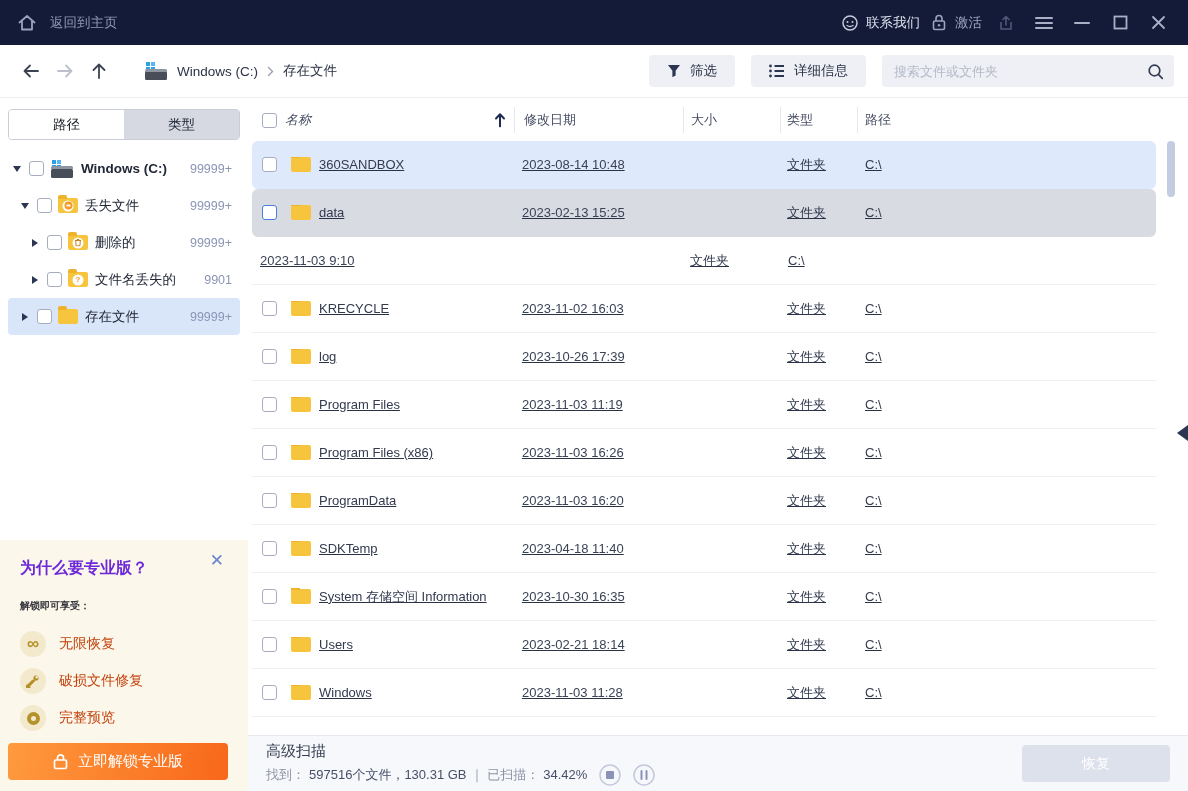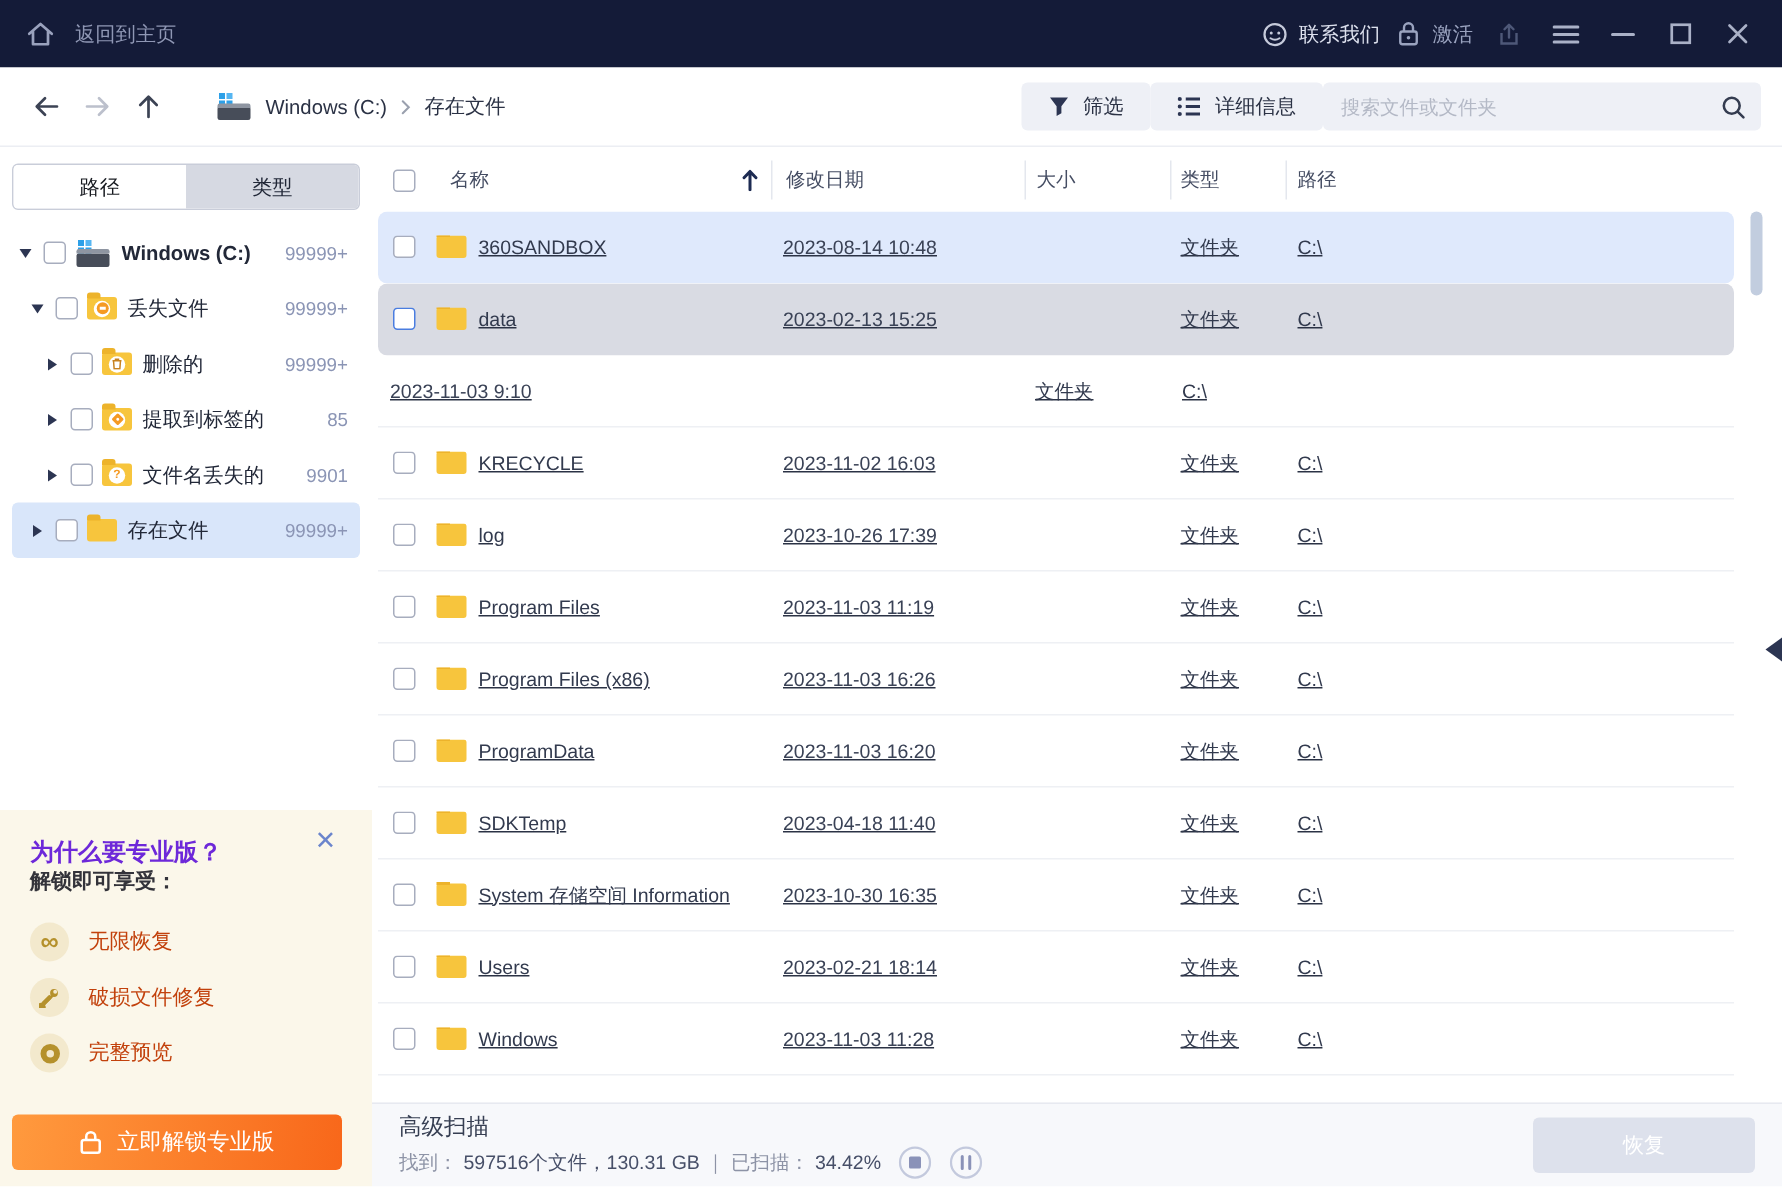--- a/index.html
+++ b/index.html
@@ -27,21 +27,21 @@
 
   
   .toolbar {
     position:absolute; top:45px; left:0; right:0; height:53px;
     background:#fff; border-bottom:1px solid #eceef3;
     display:flex; align-items:center; padding:0 14px;
   }
   .navbtn { width:34px; height:34px; display:flex; align-items:center; justify-content:center; cursor:pointer; border-radius:4px; }
   .breadcrumb { display:flex; align-items:center; gap:9px; margin-left:28px; font-size:13.5px; color:#2b3245; }
   .crumb { cursor:pointer; }
-  .toolbar-right { margin-left:auto; display:flex; }
+  .toolbar-right { margin-left:auto; display:flex; gap:16px; }
   .tool-btn {
     height:32px; padding:0 18px; background:#eef0f6; border-radius:4px;
     display:flex; align-items:center; gap:9px; font-size:13.5px; color:#2b3245; cursor:pointer;
   }
   .searchbox {
     width:292px; height:32px; background:#eef0f6; border-radius:4px;
     display:flex; align-items:center; padding:0 10px 0 12px;
   }
   .searchbox input {
     flex:1; border:none; outline:none; background:transparent;
@@ -82,41 +82,41 @@
   .badge-minus { width:8px; height:8px; border-radius:50%; background:#f59a23; position:relative; }
   .badge-minus::before { content:""; position:absolute; left:2px; top:3.25px; width:4px; height:1.5px; background:#fff; }
   .badge-q { color:#f59a23; font-size:8px; font-weight:bold; line-height:1; }
   .badge-tag { width:6px; height:6px; background:#f59a23; transform:rotate(45deg); border-radius:1px; position:relative; }
   .badge-tag::before { content:""; position:absolute; left:1.5px; top:1.5px; width:2px; height:2px; border-radius:50%; background:#fff; }
 
   
   .promo { position:absolute; left:0; bottom:0; width:248px; height:251px; background:#fbf7ea; padding:16px 20px; }
   .promo-close { position:absolute; top:12px; right:24px; color:#6b85cc; font-size:17px; cursor:pointer; line-height:1; }
   .promo-title { font-size:16px; font-weight:bold; color:#6d28d9; margin-top:2px; }
-  .promo-sub { font-size:14px; font-weight:bold; color:#33333a; margin-top:0; }
+  .promo-sub { font-size:10px; font-weight:bold; color:#33333a; margin-top:20px; }
   .promo-items { margin-top:18px; display:flex; flex-direction:column; gap:11px; }
   .promo-item { display:flex; align-items:center; gap:13px; }
   .pi-icon { width:26px; height:26px; border-radius:50%; background:#f3e9cd; display:flex; align-items:center; justify-content:center; flex:none; }
   .inf { color:#b5912c; font-size:17px; font-weight:bold; line-height:1; margin-top:-2px; }
   .donut { width:13px; height:13px; border-radius:50%; border:4px solid #b5912c; }
   .pi-label { font-size:14px; color:#c2410c; }
   .cta {
     position:absolute; left:8px; bottom:11px; width:220px; height:37px;
     background:linear-gradient(100deg,#ff9a3e 0%,#f8671a 100%);
     border-radius:4px; border:none; color:#fff; font-size:15px;
     display:flex; align-items:center; justify-content:center; gap:10px; cursor:pointer;
     font-family:Liberation Sans, sans-serif;
     margin-top:39px;
   }
 
   
   .main { position:absolute; top:99px; left:248px; right:0; bottom:56px; background:#fff; overflow:hidden; }
   .thead { height:42px; display:grid; grid-template-columns:266px 169px 97px 77px 1fr; align-items:center; position:relative; }
   .th { font-size:13px; color:#454d63; display:flex; align-items:center; cursor:pointer; }
-  .th-name { padding-left:14px; gap:23px; position:relative; }
+  .th-name { padding-left:14px; gap:8px; position:relative;font-style:italic; }
   .th-date { padding-left:10px; } .th-size { padding-left:8px; } .th-type { padding-left:7px; } .th-path { padding-left:8px; }
   .vline { position:absolute; top:8px; width:1px; height:26px; background:#e4e7ee; }
   .sort-arrow { position:absolute; left:246px; top:50%; transform:translateY(-50%); }
 
   .rows { position:relative;text-decoration:underline; }
   .row {
     height:48px; margin:0 32px 0 4px; width:904px;
     display:grid; grid-template-columns:262px 169px 97px 77px 1fr;
     align-items:center; cursor:pointer; border-bottom:1px solid #eef0f4;
     border-radius:0;
@@ -312,33 +312,20 @@
         <div class="badge-circle">
           <svg width="7" height="8" viewBox="0 0 7 8">
               <path d="M0.5 2 H6.5 M2.5 2 V1 H4.5 V2 M1.2 2.3 L1.6 7.3 H5.4 L5.8 2.3" fill="none" stroke="#c7811f" stroke-width="1"></path>
             </svg>
         </div>
       </div>
       <span class="tree-label">删除的</span>
       <span class="tree-count">99999+</span>
     </div>
 
-    <div class="tree-item ind3">
-      <div class="tw">
-          <div class="arr-right"></div>
-        </div>
-      <div class="cb"></div>
-      <div class="folder">
-        <div class="badge-circle">
-            <div class="badge-tag"></div>
-          </div>
-      </div>
-      <span class="tree-label">提取到标签的</span>
-      <span class="tree-count">85</span>
-    </div>
 
     <div class="tree-item ind3">
       <div class="tw">
           <div class="arr-right"></div>
         </div>
       <div class="cb"></div>
       <div class="folder">
         <div class="badge-circle">
             <span class="badge-q">?</span>
           </div>

